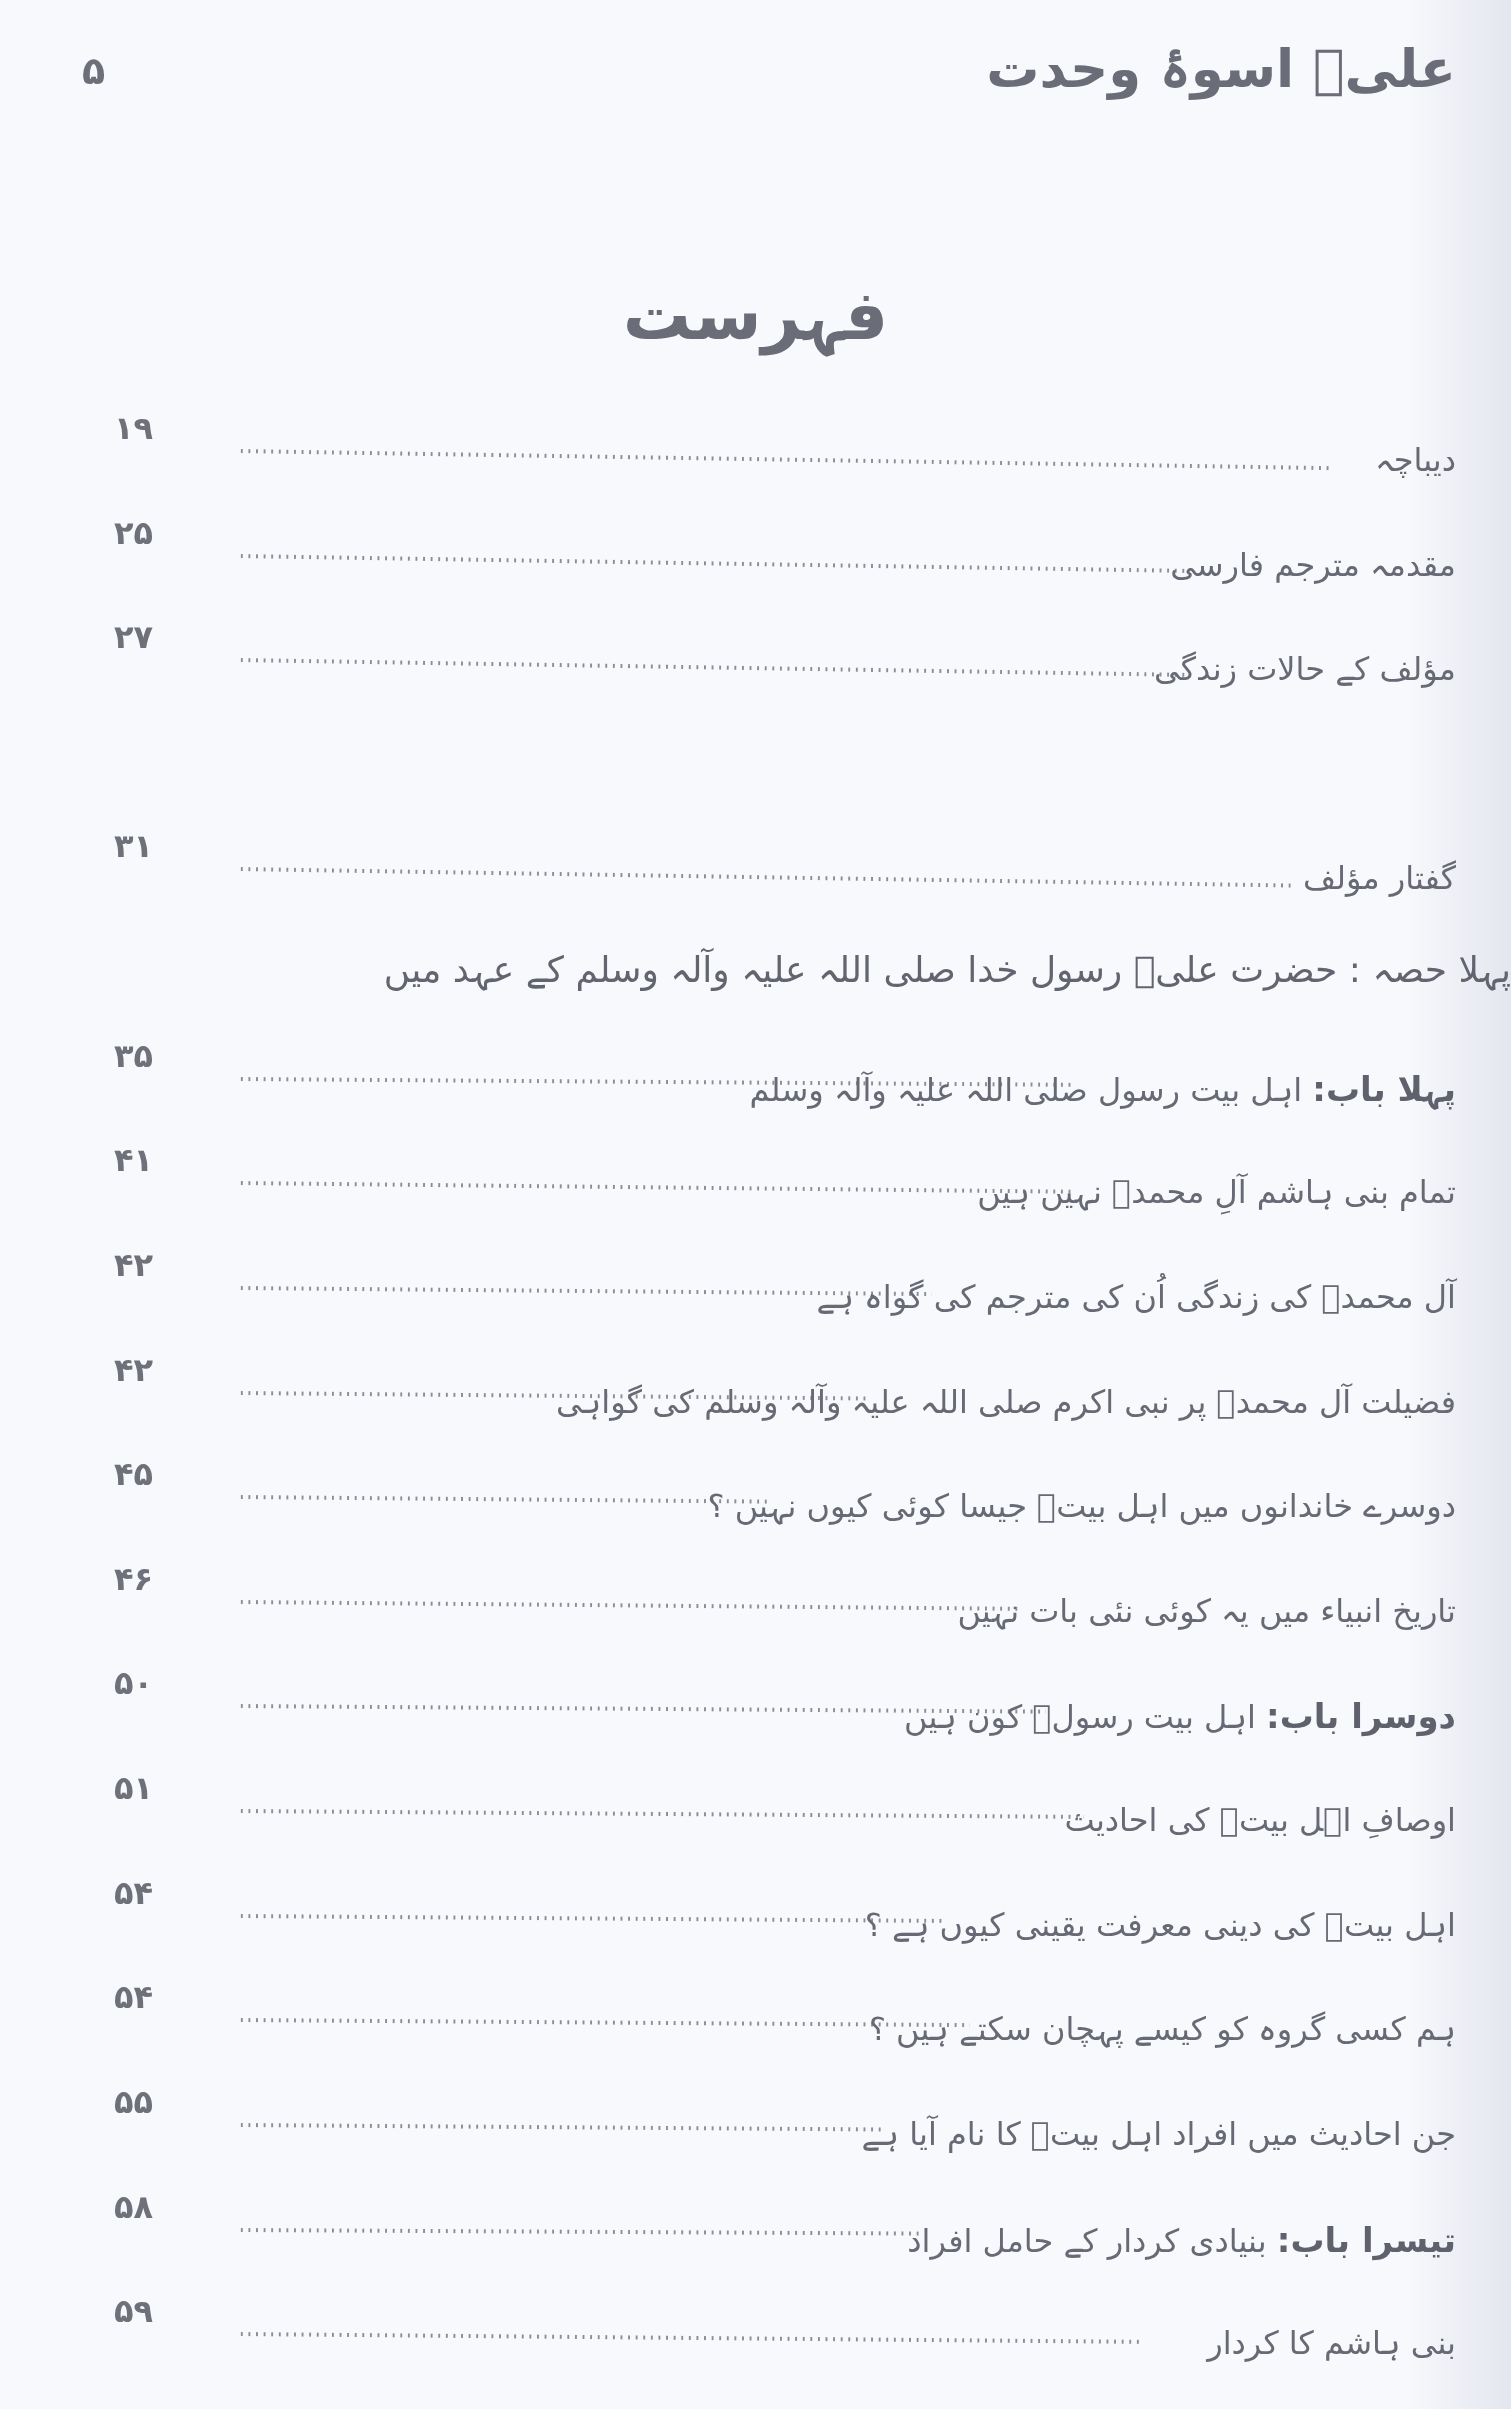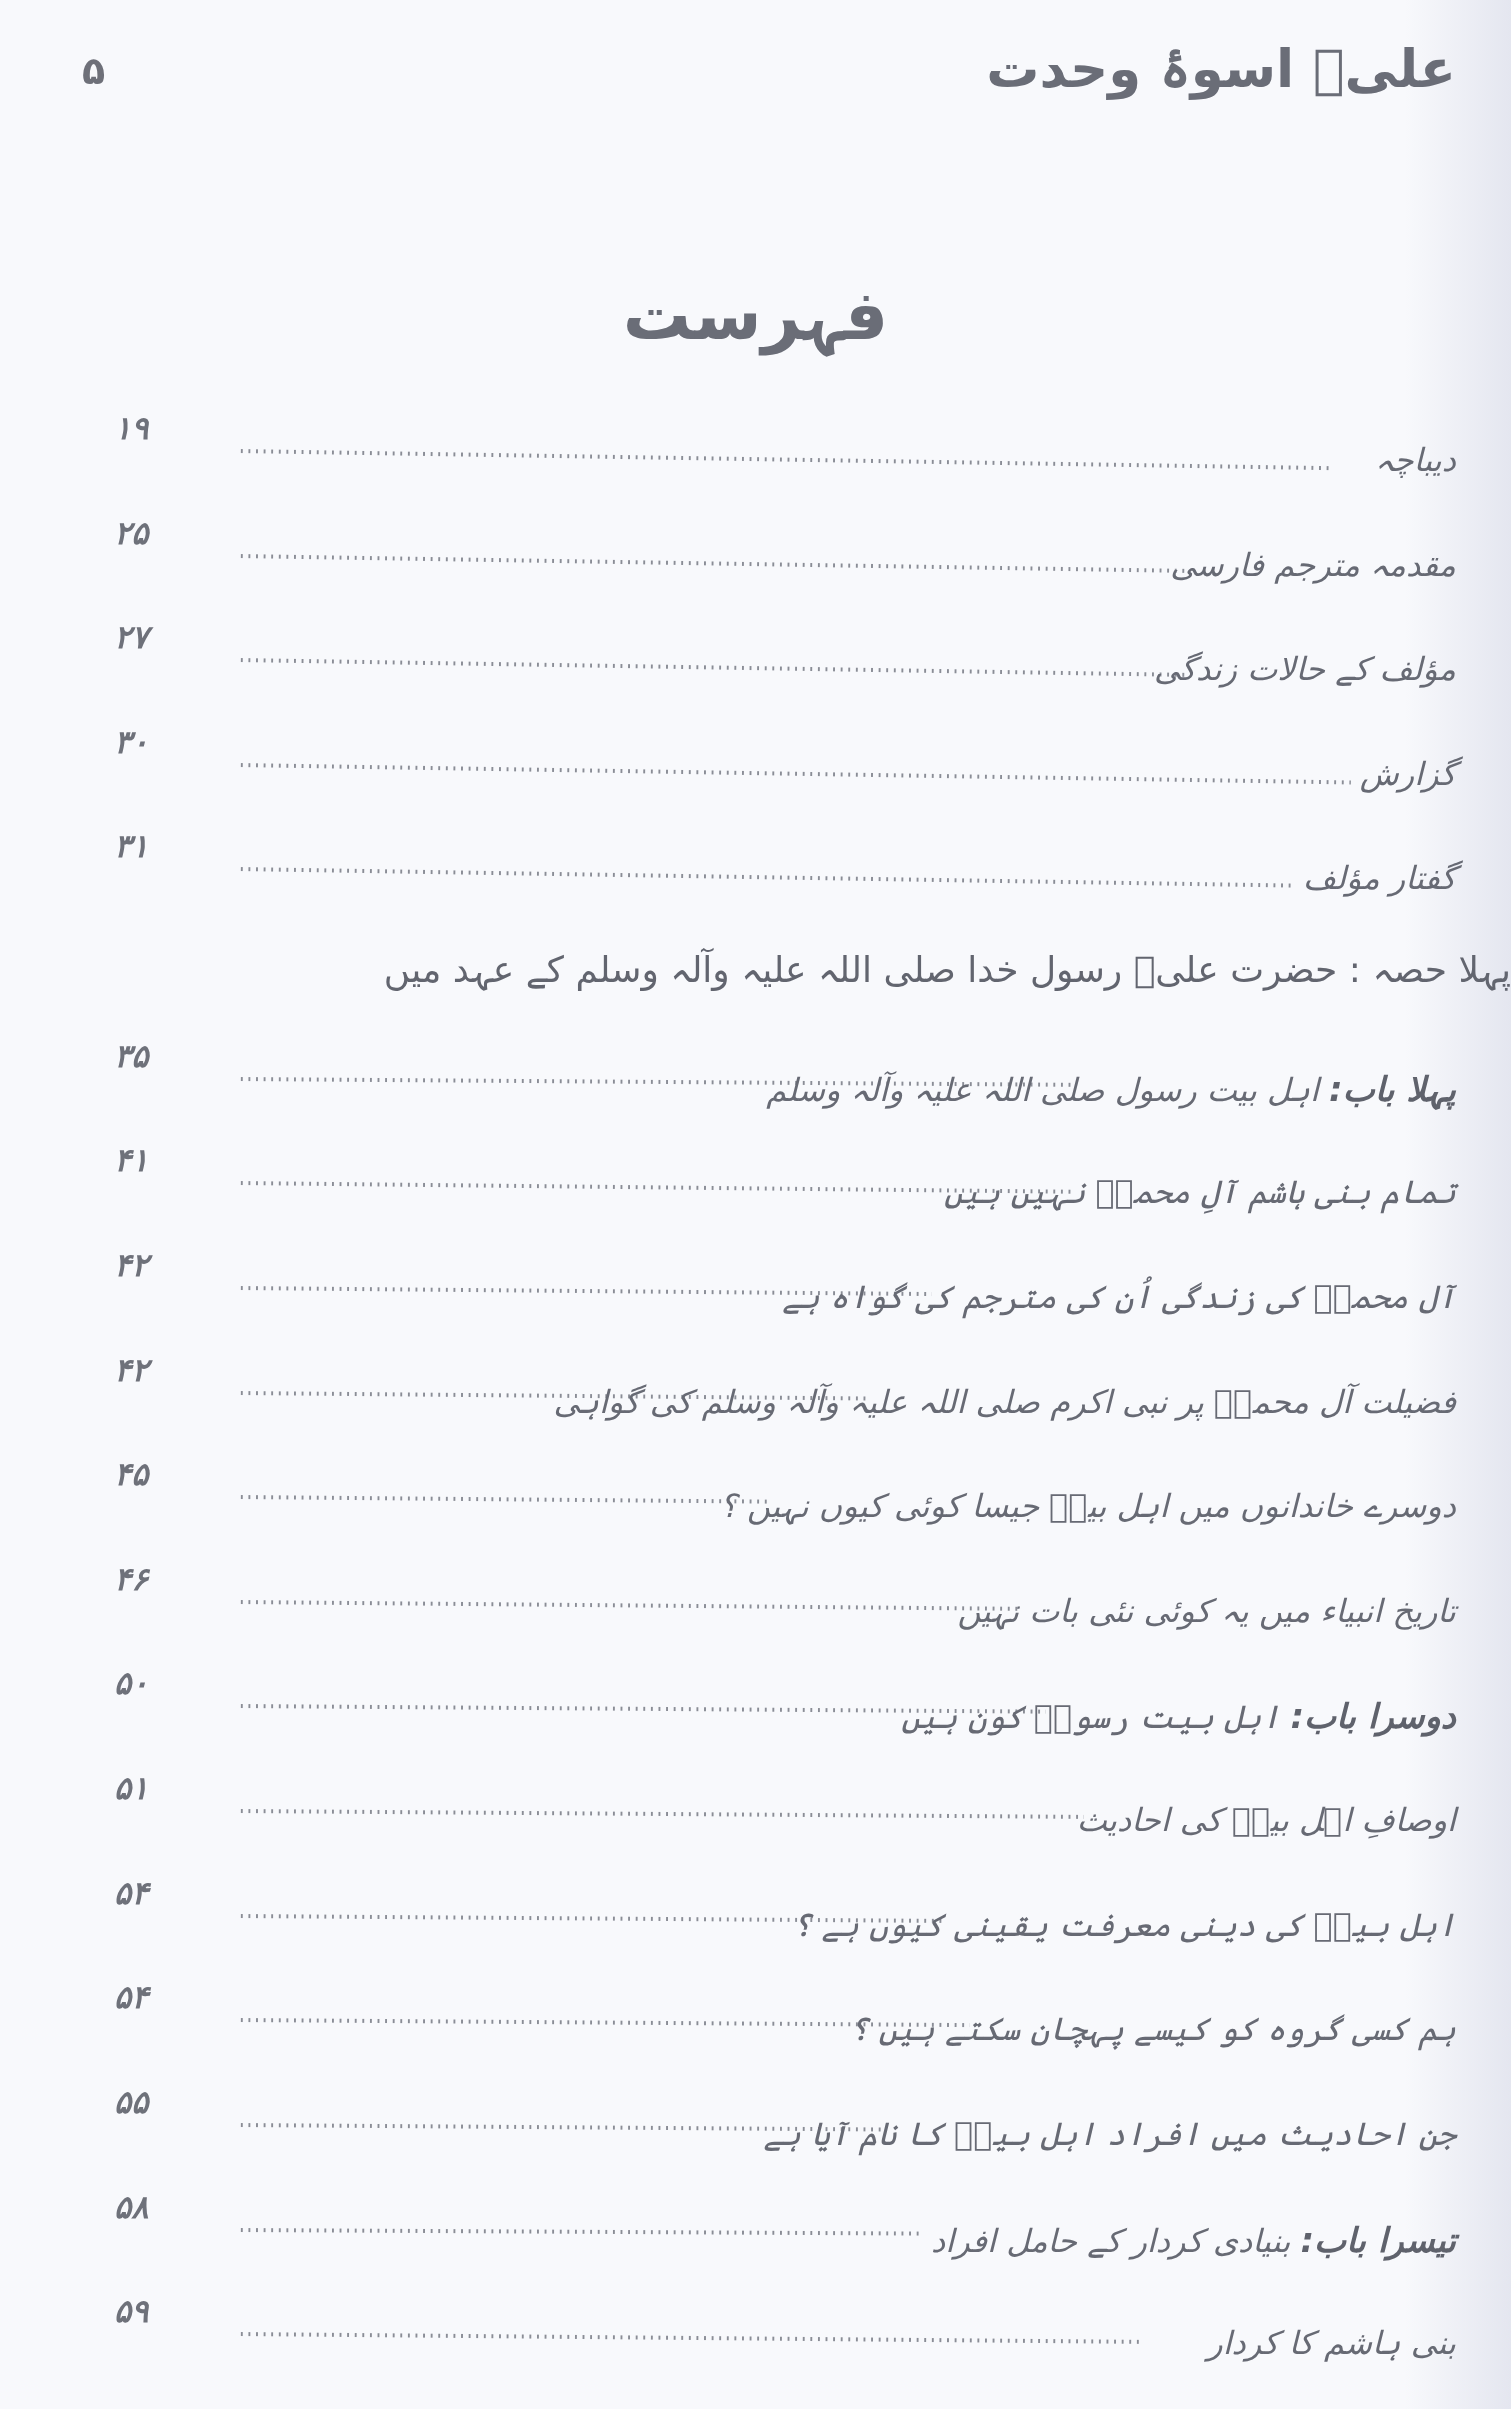--- a/index.html
+++ b/index.html
@@ -59,21 +59,20 @@
       font-family: "DejaVu Sans", sans-serif;
       font-size: 68px;
       font-weight: bold;
       color: #6a6d77;
     }
     .entry {
       position: absolute;
       left: 0;
       right: 0;
       height: 88px;
-      font-style: italic;
     }
     .entry .num {
       position: absolute;
       left: 114px;
       top: 0;
       font-family: "DejaVu Sans", sans-serif;
       font-size: 32px;
       font-weight: bold;
       color: #6e717a;
       direction: rtl;
@@ -137,25 +136,20 @@
   <div class="entry" style="top:514px">
     <span class="num">۲۵</span>
     <span class="leader" style="width:951px;transform:rotate(0.9deg)"></span>
     <span class="label">مقدمہ مترجم فارسی</span>
   </div>
   <div class="entry" style="top:618px">
     <span class="num">۲۷</span>
     <span class="leader" style="width:951px;transform:rotate(0.9deg)"></span>
     <span class="label">مؤلف کے حالات زندگی</span>
   </div>
-  <div class="entry" style="top:723px">
-    <span class="num">۳۰</span>
-    <span class="leader" style="width:1113px;transform:rotate(0.9deg)"></span>
-    <span class="label">گزارش</span>
-  </div>
   <div class="entry" style="top:827px">
     <span class="num">۳۱</span>
     <span class="leader" style="width:1056px;transform:rotate(0.9deg)"></span>
     <span class="label">گفتار مؤلف</span>
   </div>
 
   <div class="section-heading">پہلا حصہ : حضرت علیؑ رسول خدا صلی اللہ علیہ وآلہ وسلم کے عہد میں</div>
 
   <div class="entry" style="top:1037px">
     <span class="num">۳۵</span>

